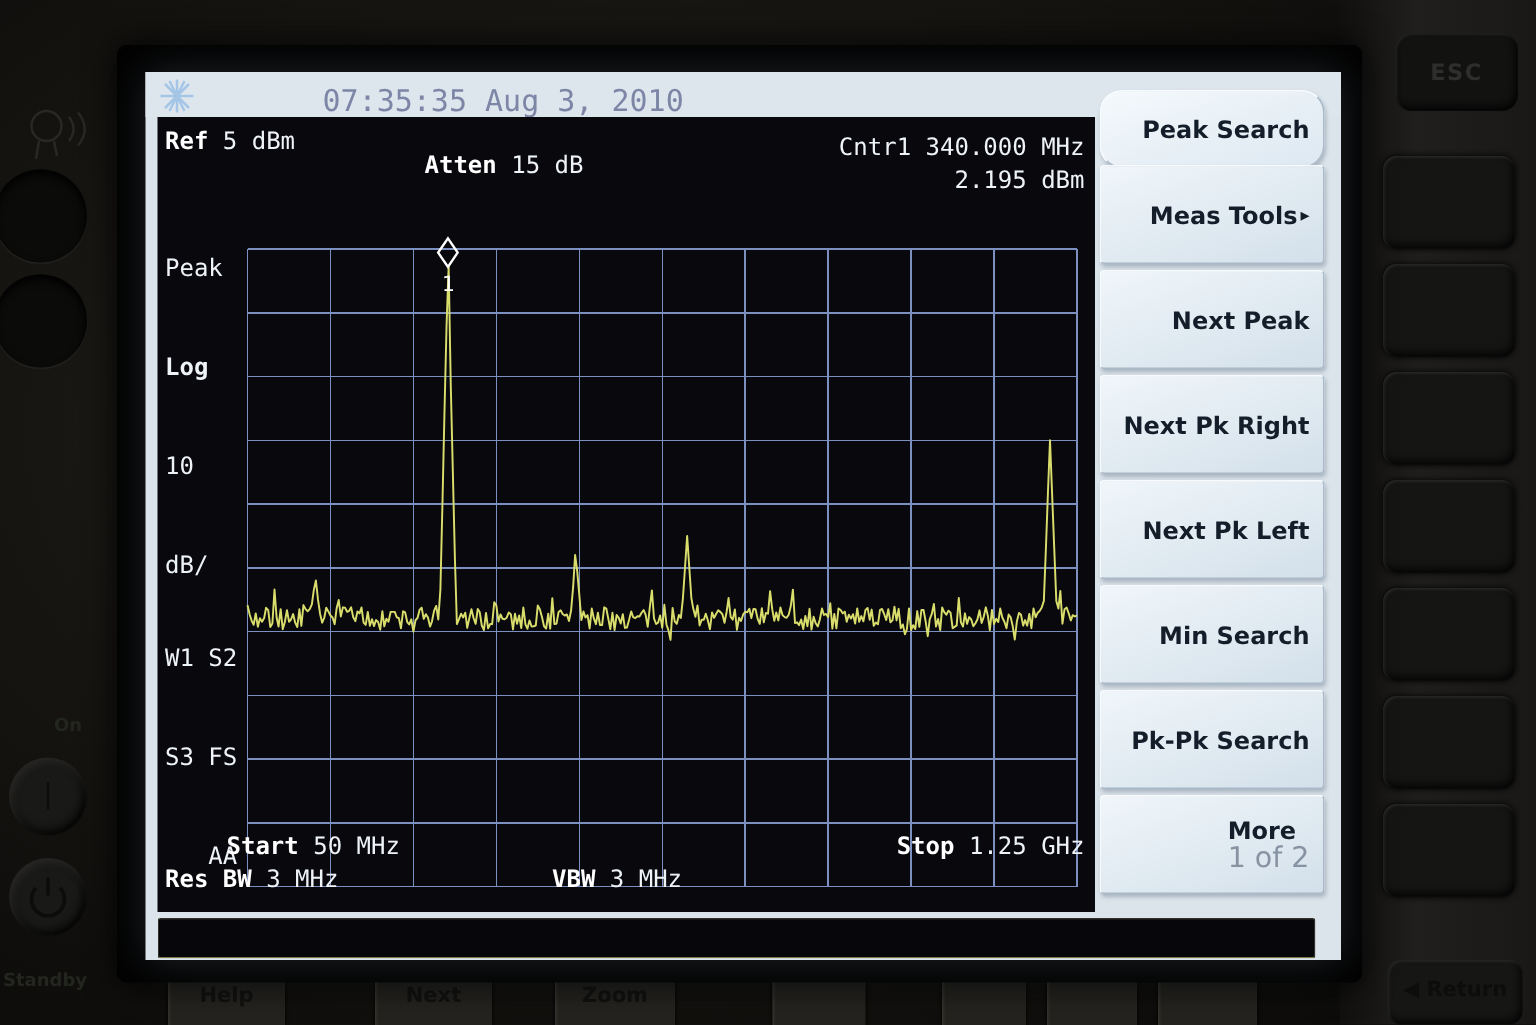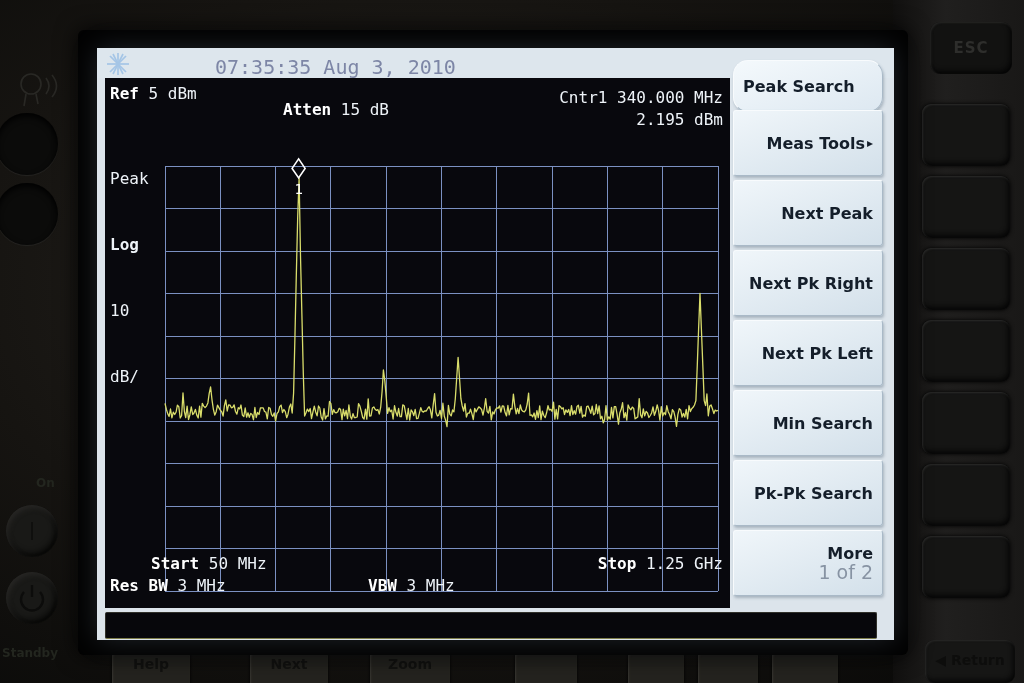--- a/index.html
+++ b/index.html
@@ -61,23 +61,23 @@
 
   
   #softkeys{left:636px;top:10px;width:150px;height:550px;}
   .sk{position:absolute;left:0;width:150px;height:66px;border-radius:3px;
     background:linear-gradient(160deg,#f0f6fa,#d3e0ea);
     border-top:1px solid #f8fbfd;border-left:1px solid #f8fbfd;
     border-right:1px solid #a9b9c7;border-bottom:1px solid #a9b9c7;
     box-shadow:1px 2px 3px rgba(70,90,110,.35);
     font-family:"DejaVu Sans",sans-serif;font-weight:bold;font-size:16px;color:#141e2a;
     display:flex;align-items:center;justify-content:flex-end;padding:0 9px;box-sizing:border-box;}
-  .sk.title{height:52px;justify-content:flex-start;background:linear-gradient(160deg,#f4f9fc,#dde8f1);border-radius:15px;}
+  .sk.title{height:52px;justify-content:flex-end;background:linear-gradient(160deg,#f4f9fc,#dde8f1);border-radius:15px;}
   .sk .arr{font-size:12px;margin-left:2px;}
-  .sk .stack{text-align:right;line-height:18px;}
+  .sk .stack{text-align:left;line-height:18px;}
   .sk .sub{font-weight:normal;font-size:19px;color:#8793a3;display:block;}
 
   #status-bar{left:8px;top:564px;width:770px;height:25px;background:#07070b;
     border:1px solid #30302a;border-bottom-color:#7d7d4a;border-radius:2px;}
 </style>
 </head>
 <body>
 
 <svg id="headphone-icon" class="abs" width="46" height="40" viewBox="0 0 46 40">
   <g fill="none" stroke="#3a3a36" stroke-width="1.6">
@@ -143,20 +143,25 @@
     <div class="abs rline" id="mkr-freq"><span>Cntr1</span><span> 340.000 MHz</span></div>
     <div class="abs rline" id="mkr-level">2.195 dBm</div>
 
     <div class="abs" id="left-annos">
       <div>Peak</div>
       <div style="font-weight:bold">Log</div>
       <div>10</div>
       <div>dB/</div>
     </div>
 
+    <div class="abs" id="trace-annos">
+      <div>W1 S2</div>
+      <div>S3 FS</div>
+      <div>   AA</div>
+    </div>
 
     <div class="abs" id="graticule">
       <svg id="trace-svg" width="553" height="425" viewBox="0 0 553 425">
           <g stroke="#8298cb" stroke-width="1" opacity="0.95" shape-rendering="crispEdges">
             <line x1="0.0" y1="0" x2="0.0" y2="425"></line>
             <line x1="55.3" y1="0" x2="55.3" y2="425"></line>
             <line x1="110.6" y1="0" x2="110.6" y2="425"></line>
             <line x1="165.9" y1="0" x2="165.9" y2="425"></line>
             <line x1="221.2" y1="0" x2="221.2" y2="425"></line>
             <line x1="276.5" y1="0" x2="276.5" y2="425"></line>

